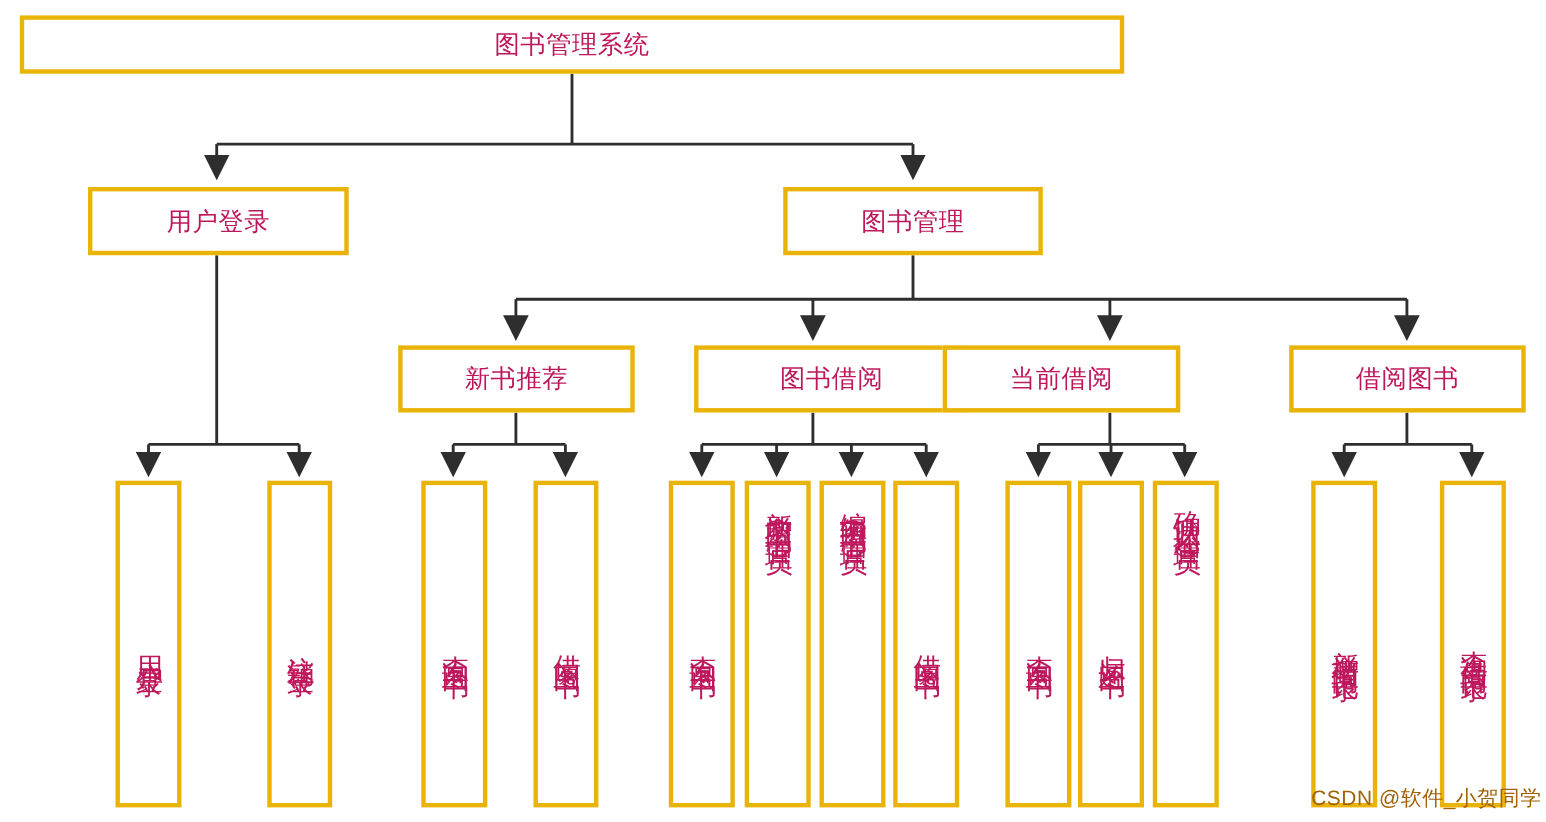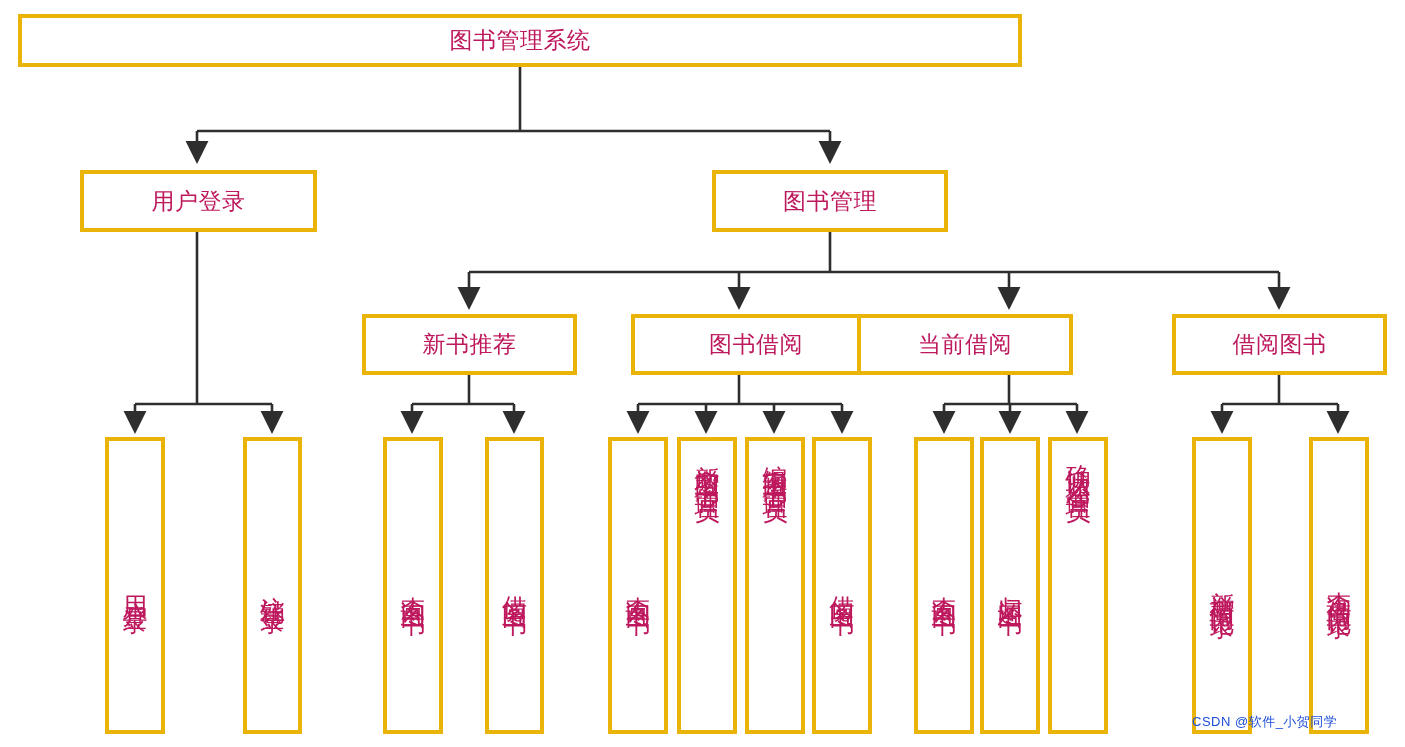--- a/index.html
+++ b/index.html
@@ -58,22 +58,22 @@
     
     padding-top: 0;
   }
   .node.vertical.mid {
     align-items: center;
   }
   .watermark {
     position: absolute;
     left: 1192px;
     top: 713px;
-    font-size: 13px;
-    color: #1d4ed8;
+    font-size: 19px;
+    color: #a16207;
     white-space: nowrap;
     letter-spacing: 0.5px;
   }
 </style>
 </head>
 <body>
 
 <div id="canvas">
 
   <svg id="edges" viewBox="0 0 1405 747">

